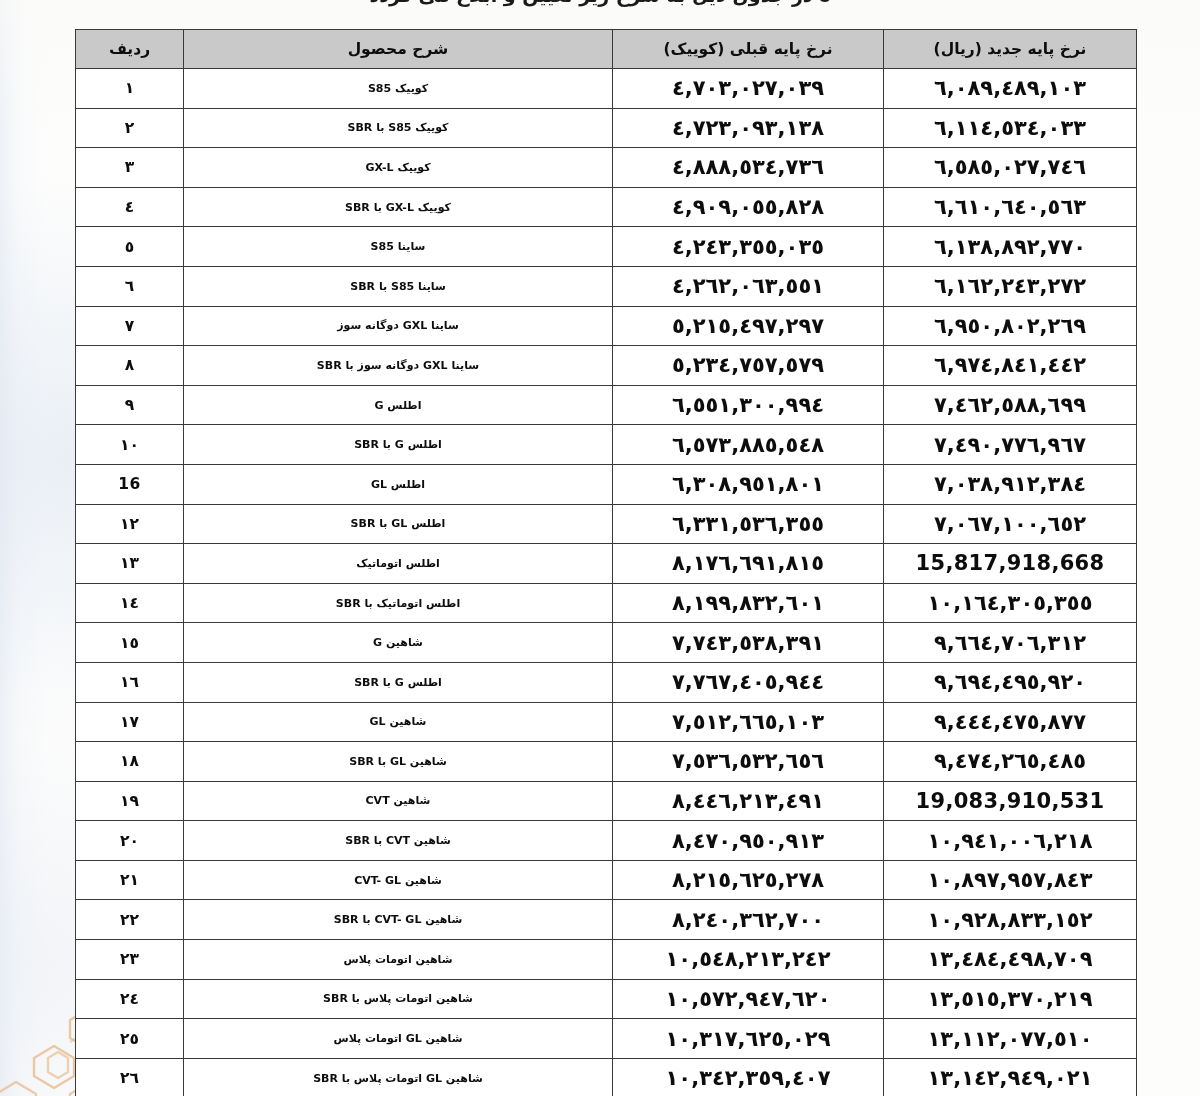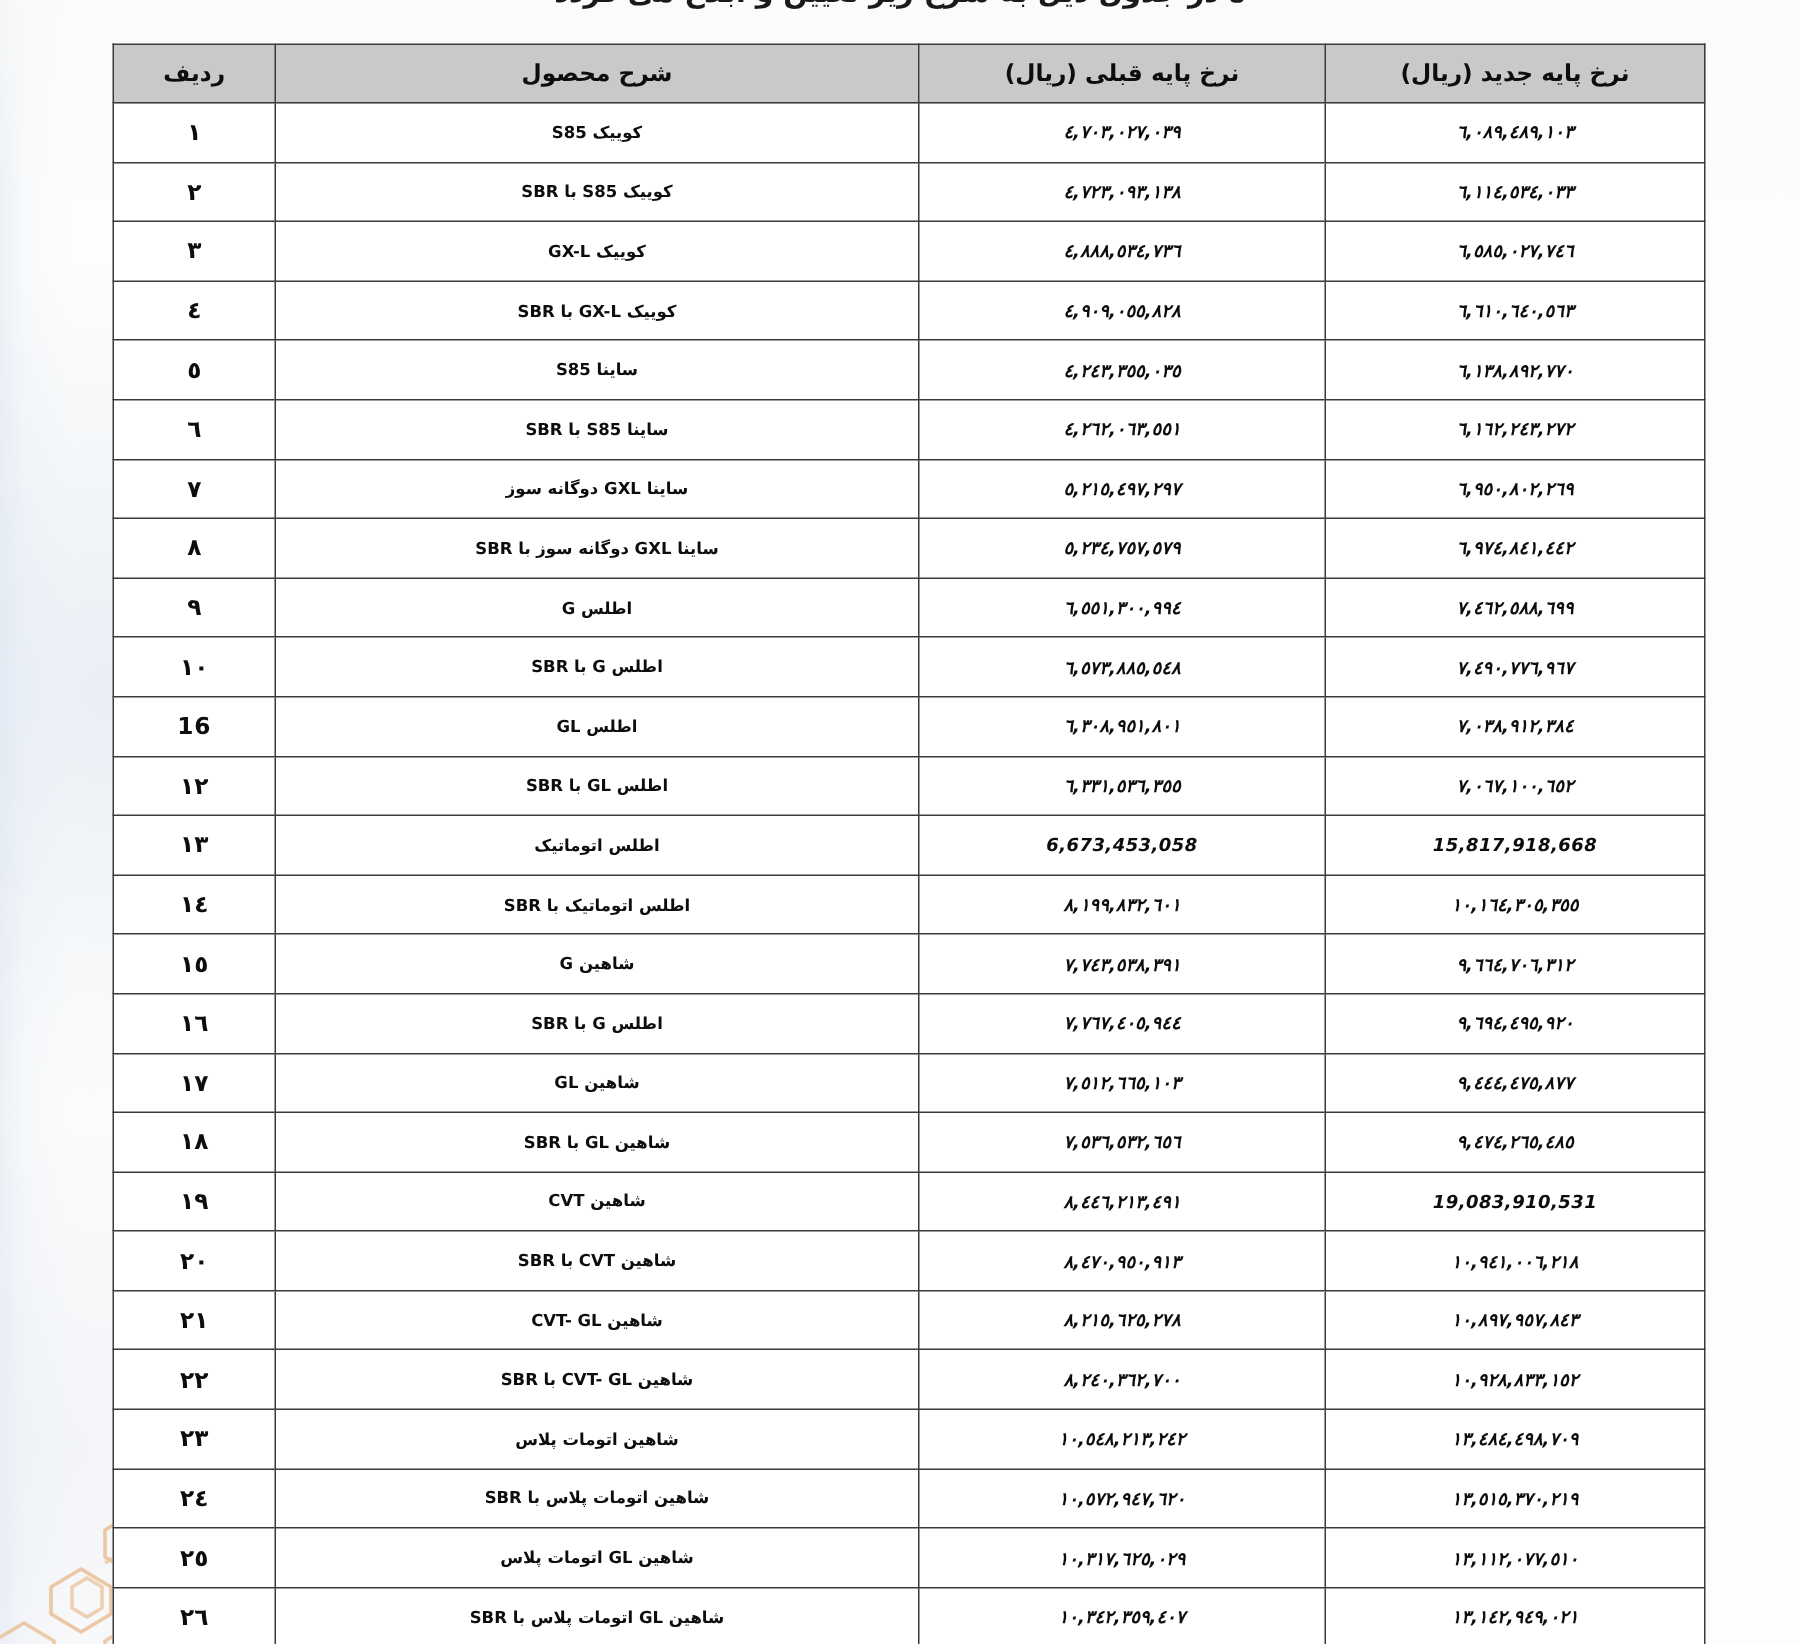--- a/index.html
+++ b/index.html
@@ -103,25 +103,24 @@
     font-weight: bold;
   }
 
   
   col.c-new  { width: 253px; }
   col.c-prev { width: 271px; }
   col.c-desc { width: 429px; }
   col.c-no   { width: 108px; }
 
   td.num {
-    font-size: 12px;
+    font-size: 21px;
     letter-spacing: 0.3px;
     direction: ltr;
     unicode-bidi: isolate;
-    font-style: italic;
   }
   td.desc {
     font-size: 11px;
     direction: rtl;
   }
   td.rowno {
     font-size: 15.5px;
     letter-spacing: 0.5px;
   }
 
@@ -163,21 +162,21 @@
   <table class="rate-table">
     <colgroup>
       <col class="c-new">
         <col class="c-prev">
         <col class="c-desc">
         <col class="c-no">
     </colgroup>
     <thead>
       <tr>
         <th>نرخ پایه جدید (ریال)</th>
-        <th>نرخ پایه قبلی (ریال)</th>
+        <th>نرخ پایه قبلی (کوییک)</th>
         <th>شرح محصول</th>
         <th>ردیف</th>
       </tr>
     </thead>
     <tbody id="table-body">
         <tr>
           <td class="num">٦,٠٨٩,٤٨٩,١٠٣</td>
           <td class="num">٤,٧٠٣,٠٢٧,٠٣٩</td>
           <td class="desc">کوییک S85</td>
           <td class="rowno">١</td>
@@ -243,21 +242,21 @@
           <td class="rowno">16</td>
         </tr>
         <tr>
           <td class="num">٧,٠٦٧,١٠٠,٦٥٢</td>
           <td class="num">٦,٣٣١,٥٣٦,٣٥٥</td>
           <td class="desc">اطلس GL با SBR</td>
           <td class="rowno">١٢</td>
         </tr>
         <tr>
           <td class="num">15,817,918,668</td>
-          <td class="num">6,673,453,058</td>
+          <td class="num">٨,١٧٦,٦٩١,٨١٥</td>
           <td class="desc">اطلس اتوماتیک</td>
           <td class="rowno">١٣</td>
         </tr>
         <tr>
           <td class="num">١٠,١٦٤,٣٠٥,٣٥٥</td>
           <td class="num">٨,١٩٩,٨٣٢,٦٠١</td>
           <td class="desc">اطلس اتوماتیک با SBR</td>
           <td class="rowno">١٤</td>
         </tr>
         <tr>

